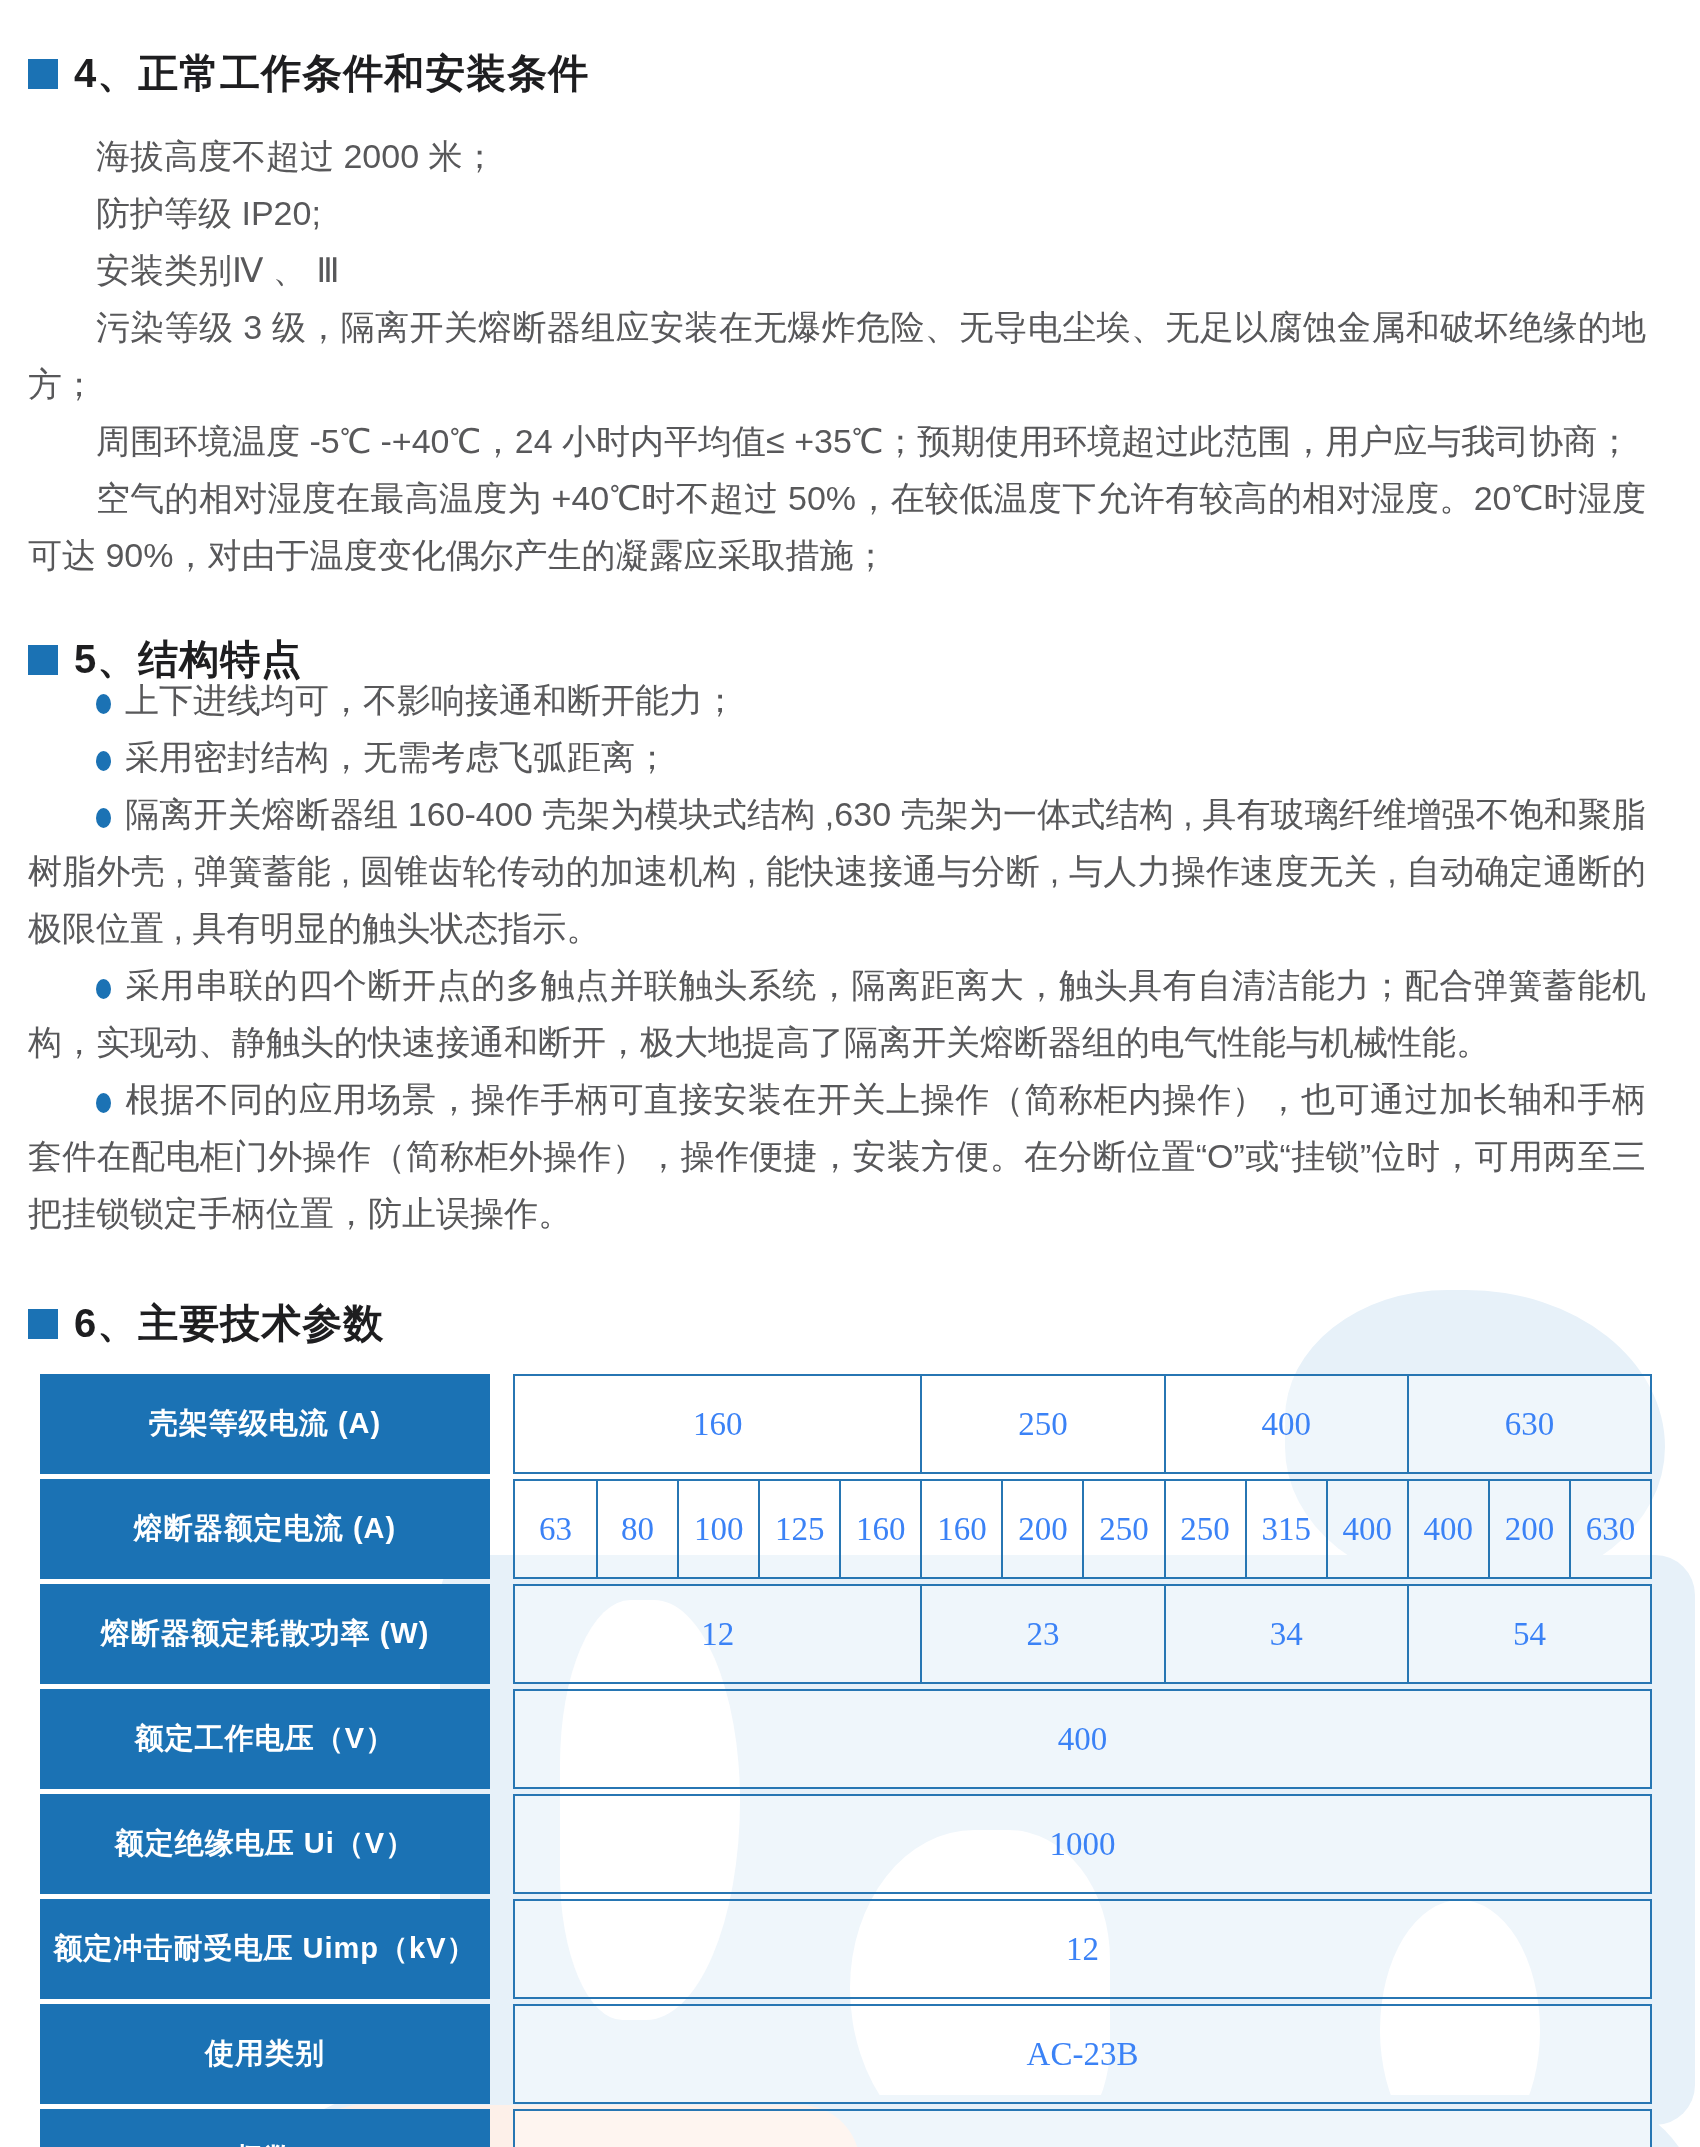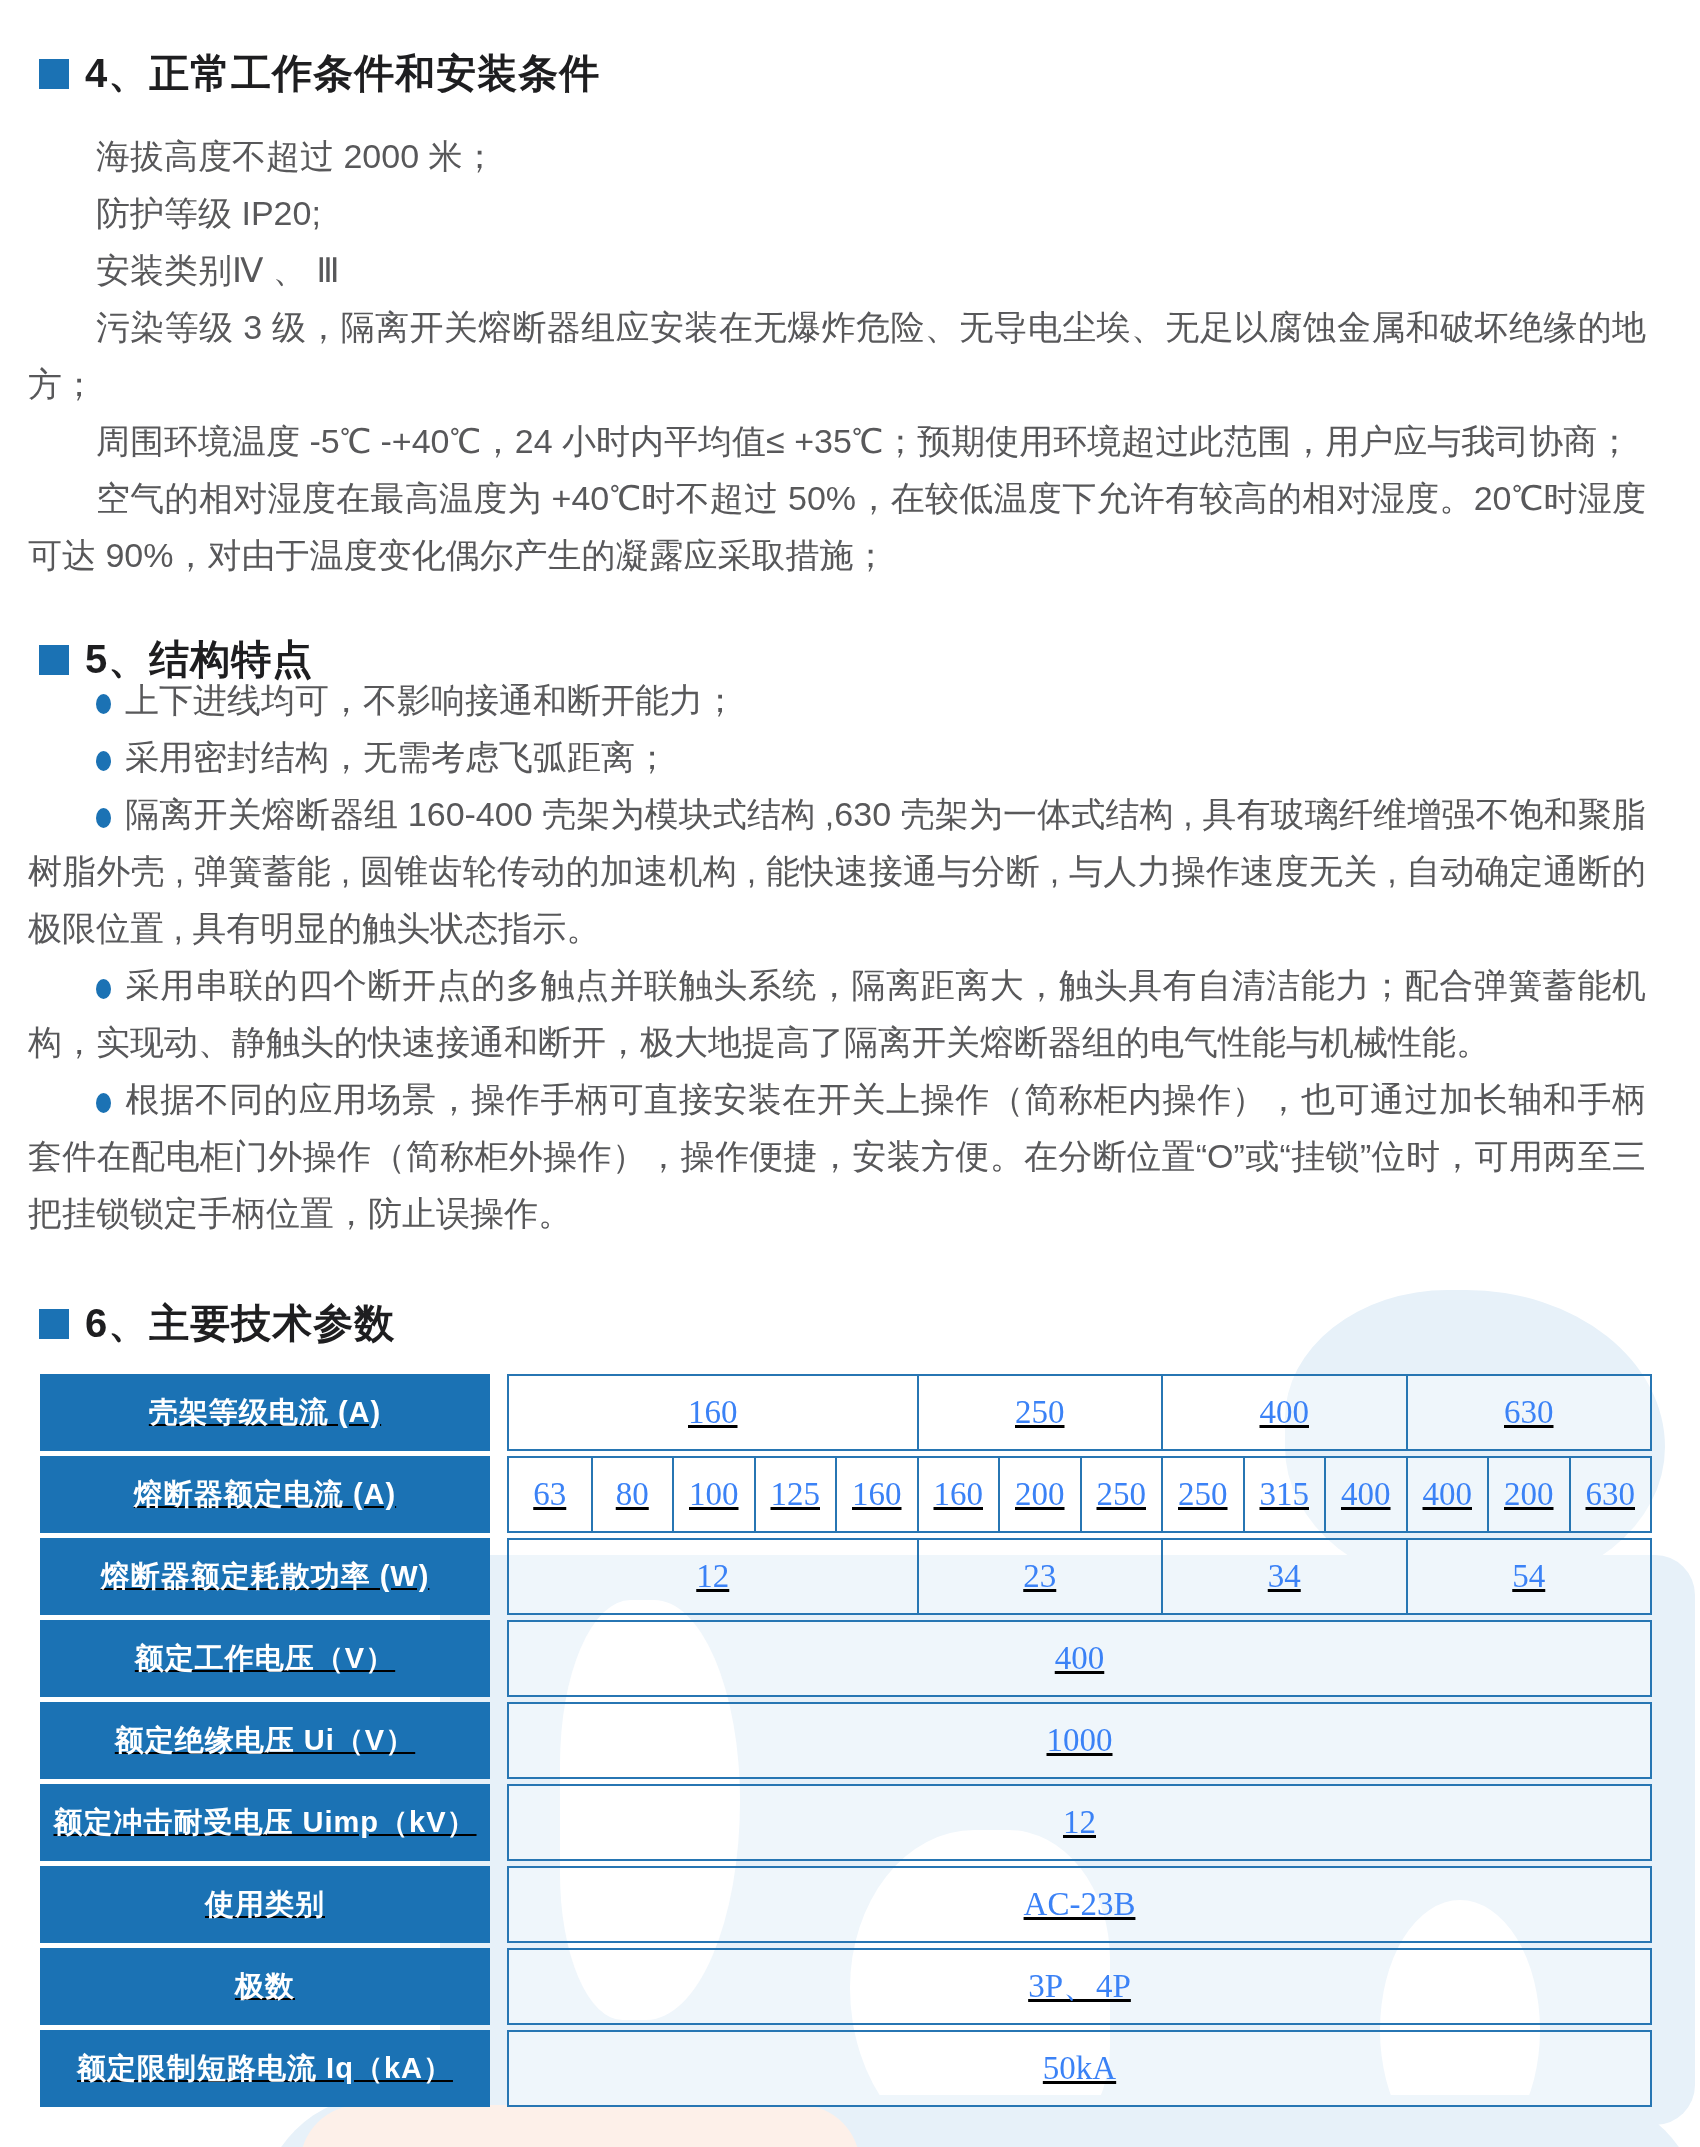--- a/index.html
+++ b/index.html
@@ -10,21 +10,21 @@
     overflow:hidden;
     font-family:"Liberation Sans", sans-serif;
   }
   
   .wm{position:absolute;z-index:0;}
   .wm-blue{background:#e7f1f9;}
   .wm-white{background:#ffffff;}
   .wm-peach{background:#fdf0e9;}
   
   .heading{
-    position:absolute;left:39px;
+    position:absolute;left:28px;
     display:flex;align-items:center;gap:16px;
     font-size:40px;font-weight:bold;color:#1e1e20;
     z-index:2;letter-spacing:1px;
   }
   .marker{width:30px;height:30px;background:#1b72b4;flex:0 0 30px;}
   
   .textblock{
     position:absolute;left:28px;width:1618px;
     font-size:34px;line-height:57px;color:#58585a;
     text-align:justify;z-index:2;
@@ -32,21 +32,21 @@
   .textblock p{margin:0;text-indent:2em;}
   .dot{
     display:inline-block;width:15px;height:20px;border-radius:50%;
     background:#1b72b4;margin-right:14px;vertical-align:-2px;
   }
   
   .table{
     position:absolute;left:40px;top:1374px;width:1612px;
     display:flex;flex-direction:column;gap:5px;z-index:2;
   }
-  .trow{display:flex;gap:17px;height:77px;text-decoration:underline;}
+  .trow{display:flex;gap:23px;height:100px;}
   .th{
     flex:0 0 450px;width:450px;background:#1b72b4;color:#ffffff;
     display:flex;align-items:center;justify-content:center;
     font-weight:bold;font-size:29px;letter-spacing:1px;
   }
   .tdata{
     flex:1;display:grid;grid-template-columns:repeat(14,1fr);
     border:2px solid #2776b3;background:rgba(255,255,255,0.35);
   }
   .td{

